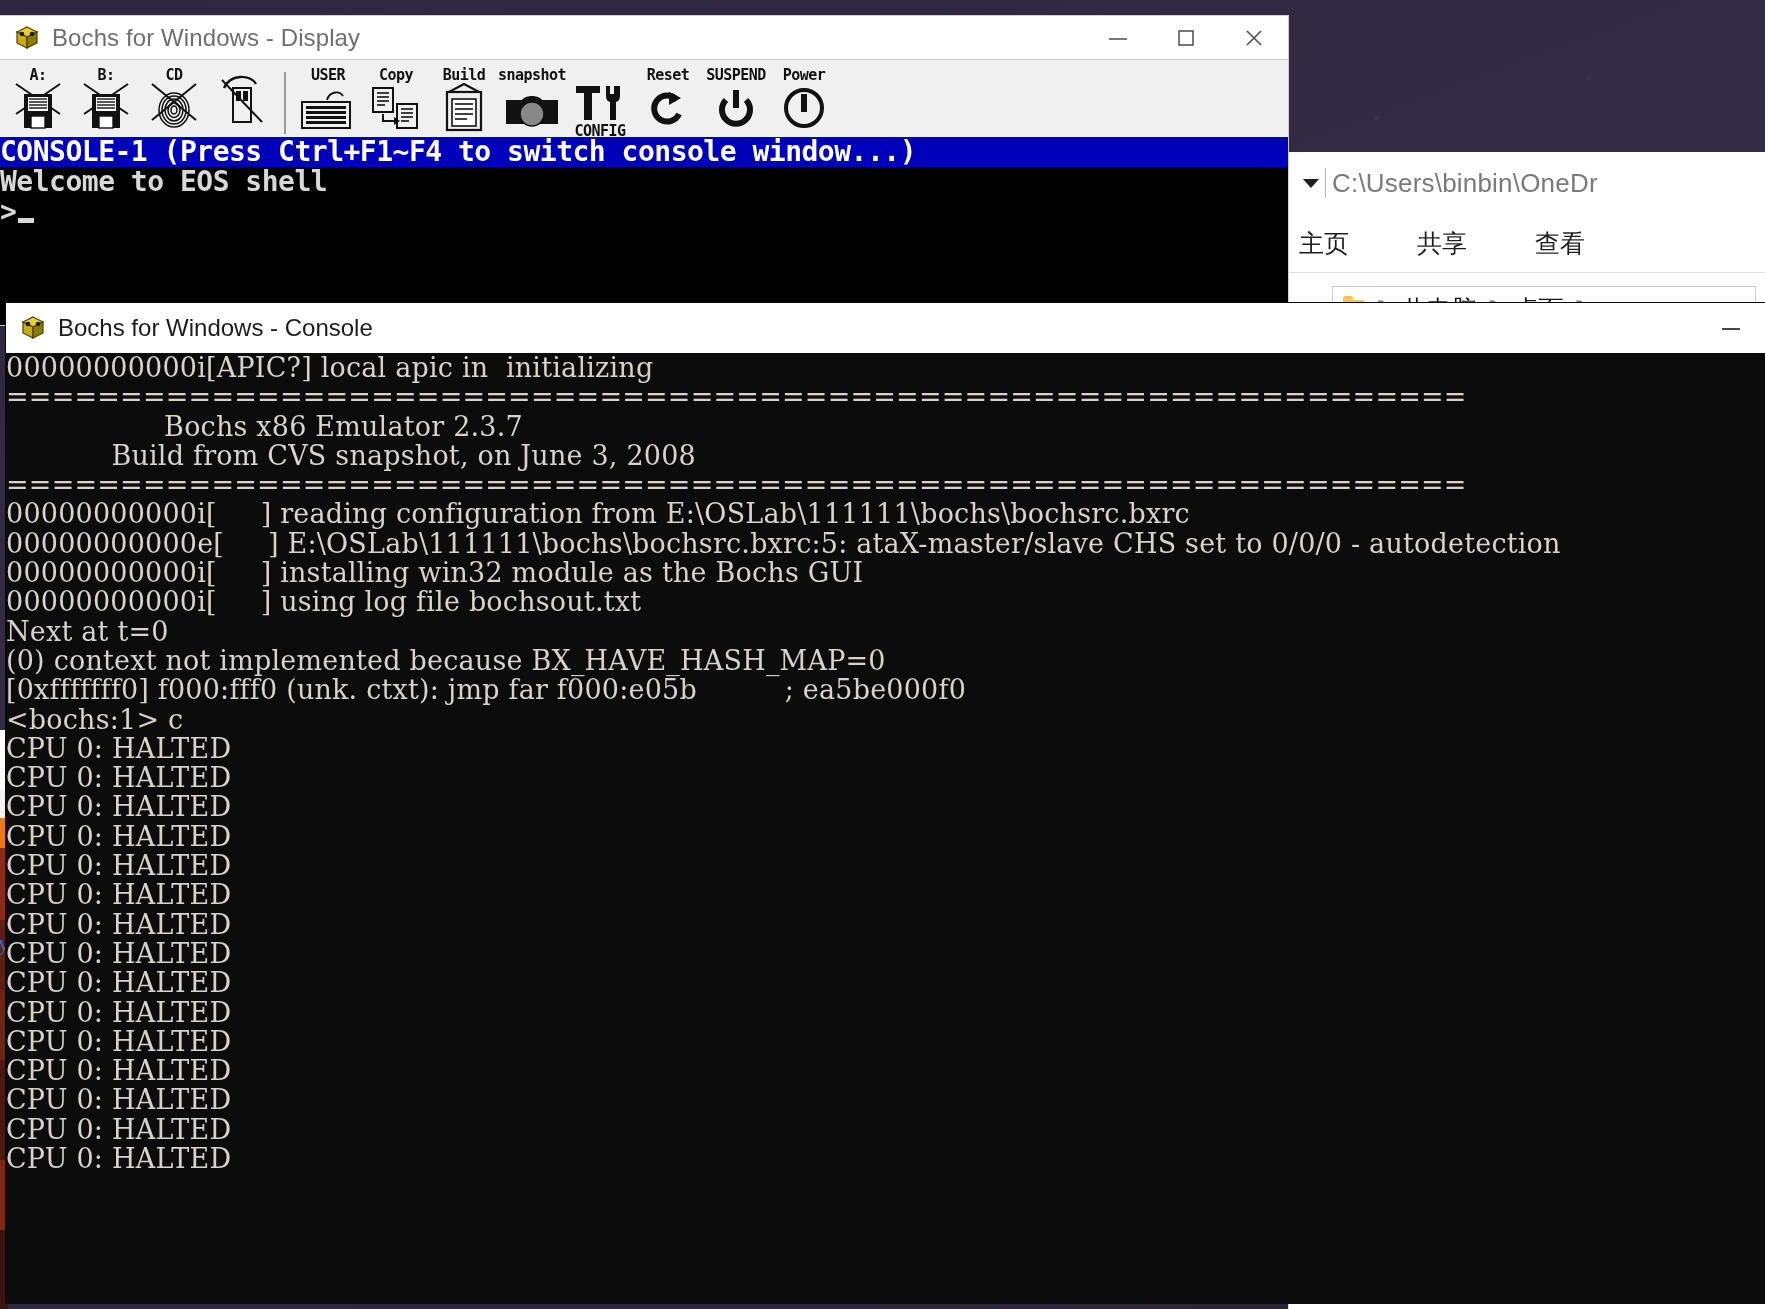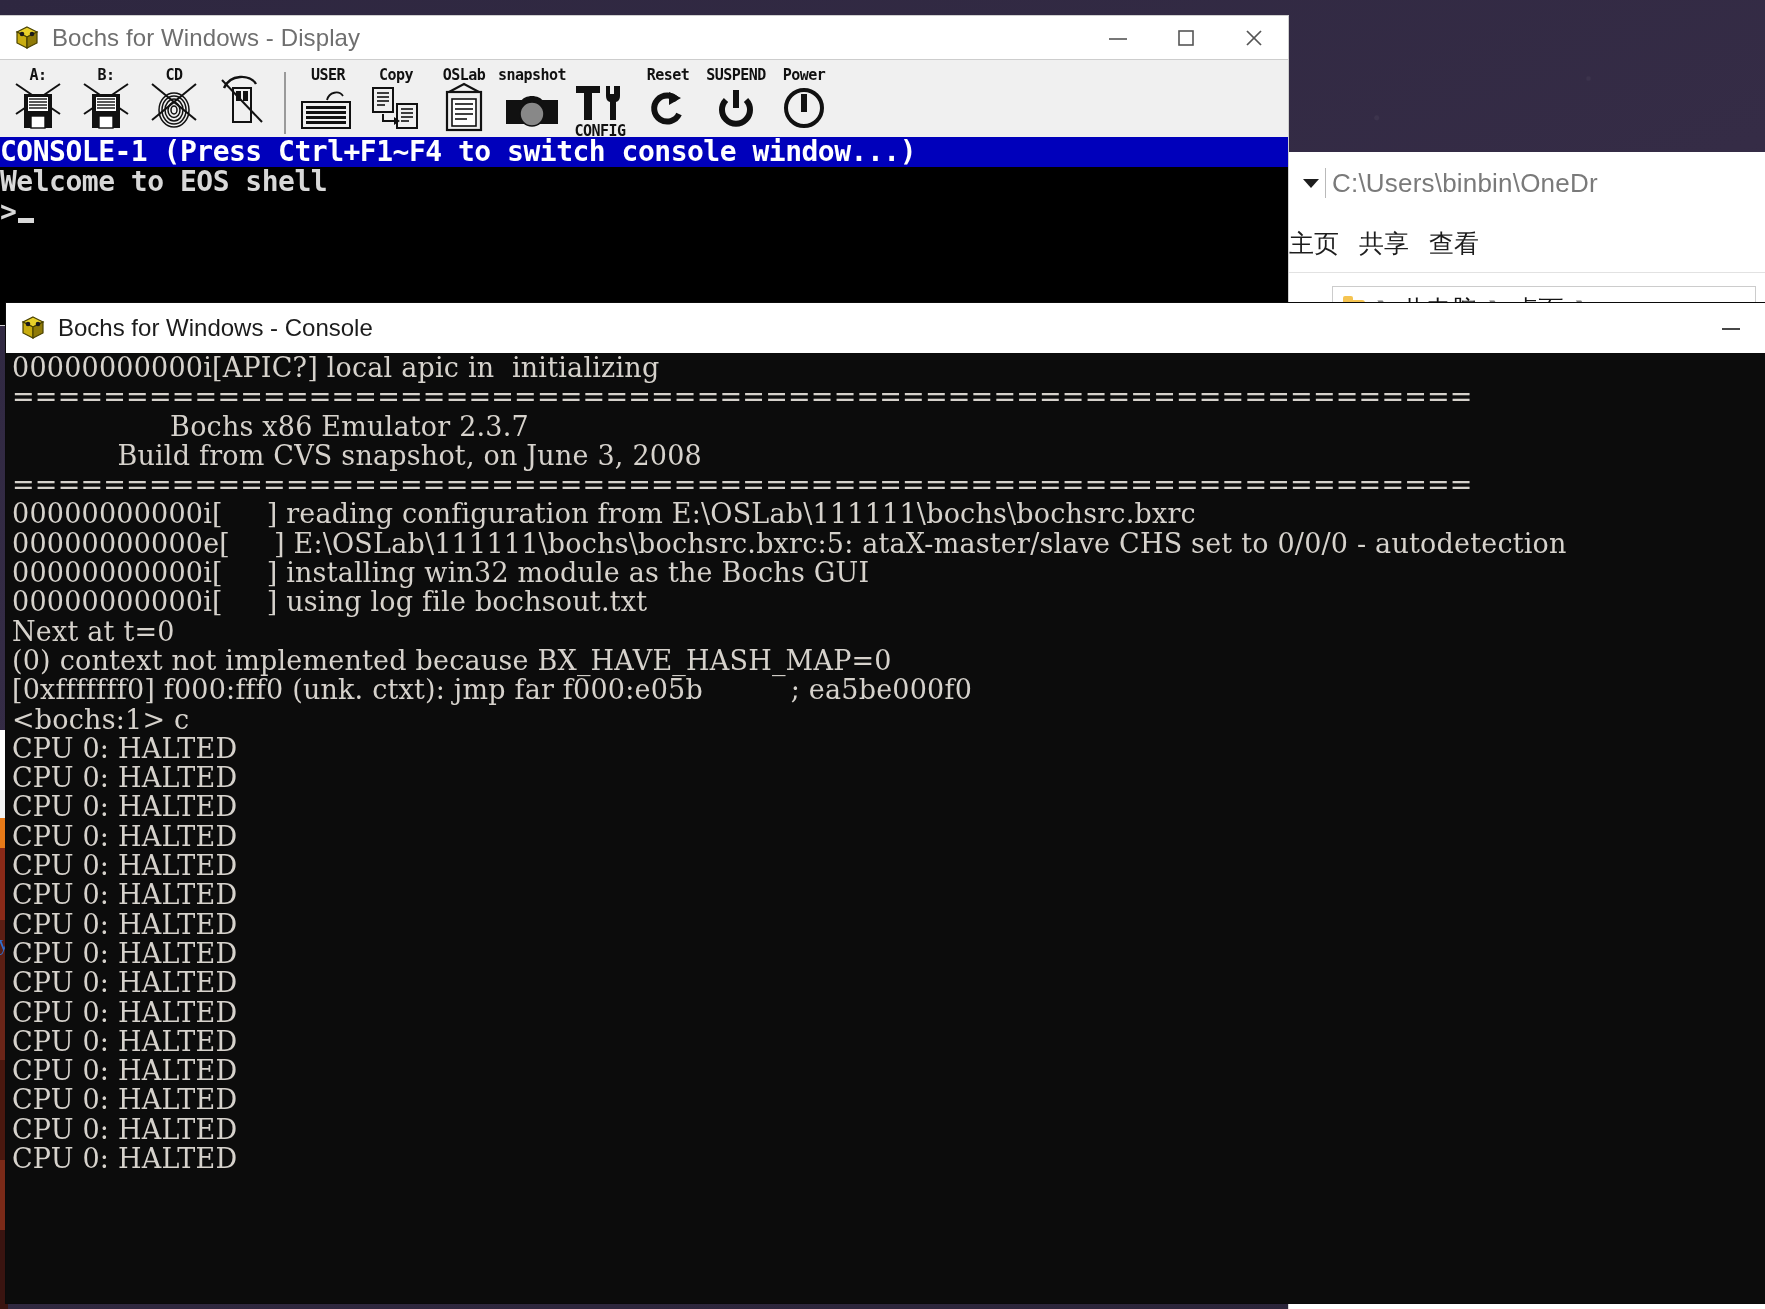--- a/index.html
+++ b/index.html
@@ -56,21 +56,21 @@
   }
   #explorer .ex-caret{
     width:0;height:0;border-left:8px solid transparent;border-right:8px solid transparent;
     border-top:9px solid #1d1d1d;margin-left:8px;
   }
   #explorer .ex-sep{width:1px;height:30px;background:#b9b9b9;}
   #explorer .ex-path{
     font-size:26px;color:#7a7a7a;white-space:nowrap;letter-spacing:.2px;
   }
   #explorer .ex-ribbon-tabs{
-    height:58px;display:flex;align-items:center;gap:20px;
+    height:58px;display:flex;align-items:center;gap:68px;padding-left:10px;
     background:#ffffff;border-bottom:1px solid #e2e2e2;
   }
   #explorer .ex-tab{font-size:25px;color:#1d1d1d;white-space:nowrap;}
   #explorer .ex-navrow{
     height:60px;display:flex;align-items:center;gap:18px;padding:0 10px;margin-top:6px;
   }
   #explorer .ex-up{font-size:30px;color:#5a5a5a;line-height:1;}
   #explorer .ex-crumbbox{
     flex:1;height:44px;border:1px solid #cccccc;background:#fff;
     display:flex;align-items:center;gap:10px;padding:0 10px;white-space:nowrap;
@@ -150,21 +150,21 @@
     box-shadow:0 0 0 1px #0a0a0a;
   }
   #bochs-console .ctitle{
     height:50px;background:#ffffff;display:flex;align-items:center;
   }
   #bochs-console .ctitle .ticon{width:26px;height:26px;margin:0 12px 0 14px;flex:none;position:relative;}
   #bochs-console .ctitle .ttext{font-size:24px;color:#1c1c1c;flex:1;white-space:nowrap;}
 
   #bochs-console .cbody{
     position:relative;height:950px;overflow:hidden;background:#0c0c0c;
-    padding-left:6px;
+    padding-left:0;
   }
   #bochs-console .cline{
     font-family:"DejaVu Serif",serif;
     font-size:27px;line-height:29.3px;color:#d6d2cc;white-space:pre;letter-spacing:.2px;
   }
 </style>
 </head>
 <body>
 
 <div id="desktop"></div>
@@ -344,21 +344,21 @@
               <line x1="32" y1="33" x2="44" y2="33"></line>
               <line x1="32" y1="37" x2="40" y2="37"></line>
             </g>
           <path d="M14 30 L14 37 L26 37" fill="none" stroke="#111" stroke-width="2"></path>
           <polygon points="25,33 31,37 25,41" fill="#111"></polygon>
         </svg>
       </span>
     </div>
 
     <div class="tbtn">
-      <span class="tlbl">OSLab</span>
+      <span class="tlbl">Build</span>
       <span class="glyph">
         <svg width="50" height="50" viewBox="0 0 50 50">
           <path d="M10 10 L25 2 L40 10" fill="none" stroke="#111" stroke-width="2"></path>
           <rect x="8" y="10" width="34" height="38" fill="none" stroke="#111" stroke-width="2.2"></rect>
           <rect x="13" y="17" width="24" height="27" fill="#fff" stroke="#111" stroke-width="1.6"></rect>
           <g stroke="#111" stroke-width="1.6">
               <line x1="16" y1="22" x2="34" y2="22"></line>
               <line x1="16" y1="27" x2="34" y2="27"></line>
               <line x1="16" y1="32" x2="34" y2="32"></line>
               <line x1="16" y1="37" x2="28" y2="37"></line>

